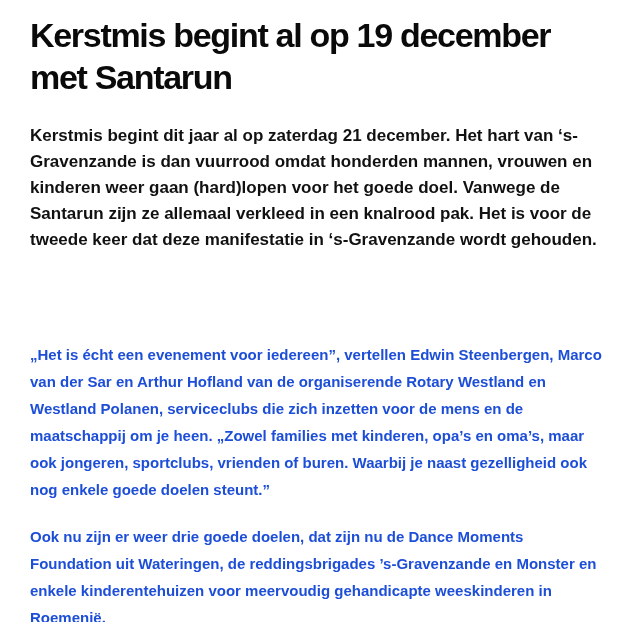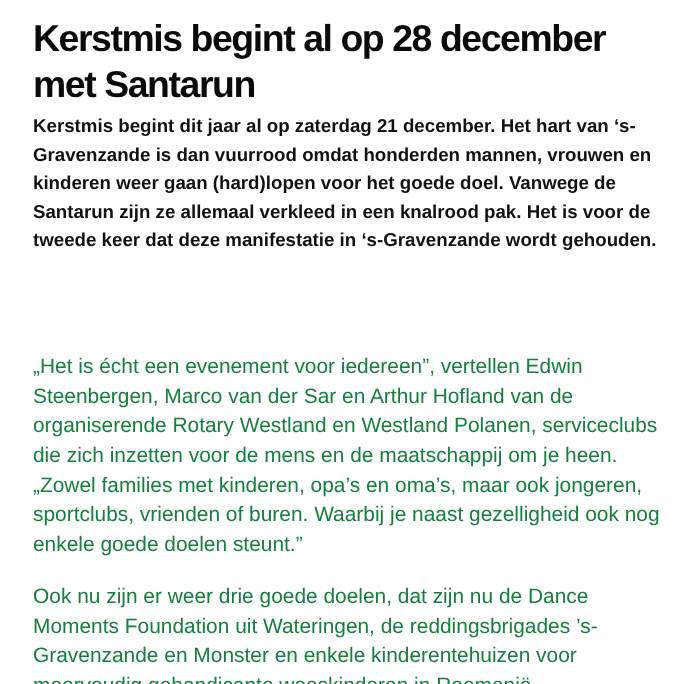--- a/index.html
+++ b/index.html
@@ -22,21 +22,21 @@
   .headline {
     margin: 14px 0 0 0;
     font-size: 34px;
     line-height: 42px;
     font-weight: 800;
     letter-spacing: -1.3px;
     color: #0a0a0a;
     font-family: "Liberation Sans", sans-serif;
   }
   .intro {
-    margin: 4px 0 0 0;
+    margin: 25px 0 0 0;
     font-size: 17px;
     line-height: 26px;
     font-weight: 700;
     color: #111111;
   }
   .byline {
     margin-top: 14px;
     font-size: 15px;
     line-height: 18px;
   }
@@ -46,32 +46,32 @@
   }
   .byline .date {
     font-weight: 400;
     color: #a9a9a9;
   }
   .media-gap {
     height: 88px;
   }
   .body-par {
     margin: 0 0 20px 0;
-    font-size: 19px;
+    font-size: 15px;
     line-height: 27px;
-    font-weight: 400;
-    color: #15803d;
+    font-weight: 700;
+    color: #1d4ed8;
   }
 </style>
 </head>
 <body>
 
 <article class="article">
 
-  <h1 class="headline">Kerstmis begint al op 28 december met Santarun</h1>
+  <h1 class="headline">Kerstmis begint al op 19 december met Santarun</h1>
 
   <p class="intro">Kerstmis begint dit jaar al op zaterdag 21 december. Het hart van ‘s-Gravenzande is dan vuurrood omdat honderden mannen, vrouwen en kinderen weer gaan (hard)lopen voor het goede doel. Vanwege de Santarun zijn ze allemaal verkleed in een knalrood pak. Het is voor de tweede keer dat deze manifestatie in ‘s-Gravenzande wordt gehouden.</p>
 
 
   <div class="media-gap"></div>
 
   <p class="body-par">„Het is écht een evenement voor iedereen”, vertellen Edwin Steenbergen, Marco van der Sar en Arthur Hofland van de organiserende Rotary Westland en Westland Polanen, serviceclubs die zich inzetten voor de mens en de maatschappij om je heen. „Zowel families met kinderen, opa’s en oma’s, maar ook jongeren, sportclubs, vrienden of buren. Waarbij je naast gezelligheid ook nog enkele goede doelen steunt.”</p>
 
   <p class="body-par">Ook nu zijn er weer drie goede doelen, dat zijn nu de Dance Moments Foundation uit Wateringen, de reddingsbrigades ’s-Gravenzande en Monster en enkele kinderentehuizen voor meervoudig gehandicapte weeskinderen in Roemenië.</p>
 

